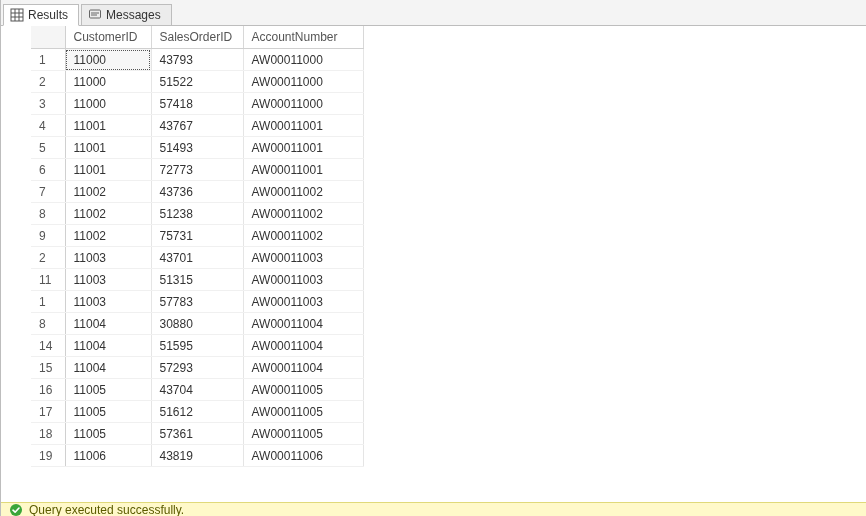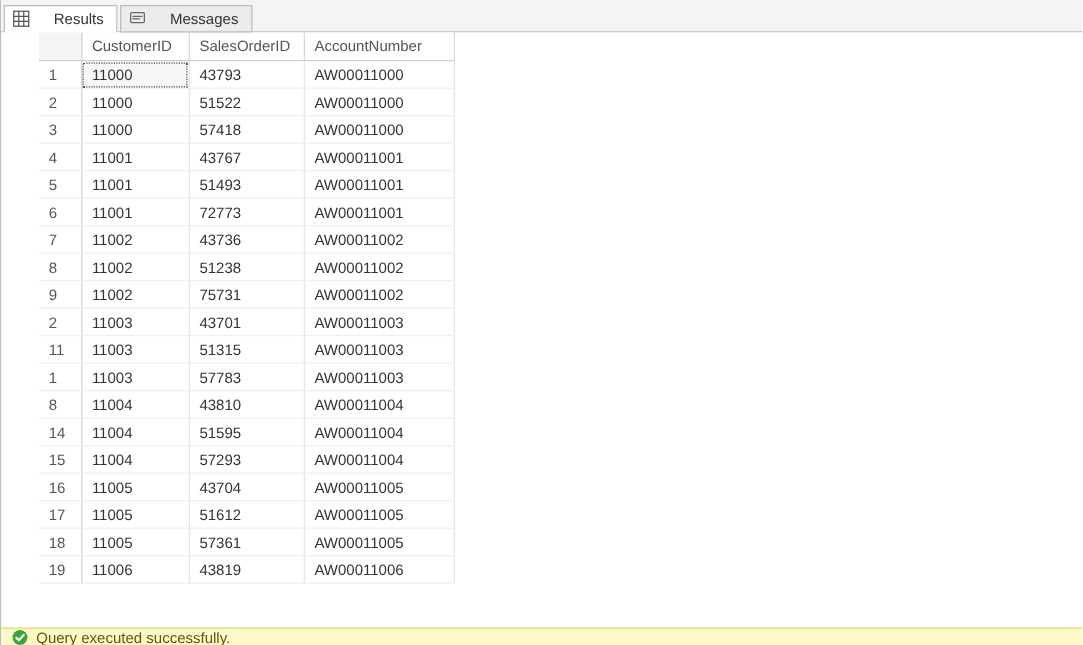--- a/index.html
+++ b/index.html
@@ -21,21 +21,21 @@
     display: flex;
     align-items: flex-end;
     height: 26px;
     background: #f4f4f4;
     border-bottom: 1px solid #bdbdbd;
     padding-left: 2px;
   }
   .tab {
     display: flex;
     align-items: flex-start;
-    gap: 19px;
+    gap: 4px;
     padding: 3px 10px 3px 6px;
     border: 1px solid #bdbdbd;
     background: #ececec;
     margin-right: 2px;
     position: relative;
     top: 1px;
     cursor: default;
   }
   .tab.active {
     background: #ffffff;
@@ -222,21 +222,21 @@
         </tr>
         <tr>
           <td class="rownum">1</td>
           <td>11003</td>
           <td>57783</td>
           <td>AW00011003</td>
         </tr>
         <tr>
           <td class="rownum">8</td>
           <td>11004</td>
-          <td>43810</td>
+          <td>30880</td>
           <td>AW00011004</td>
         </tr>
         <tr>
           <td class="rownum">14</td>
           <td>11004</td>
           <td>51595</td>
           <td>AW00011004</td>
         </tr>
         <tr>
           <td class="rownum">15</td>

